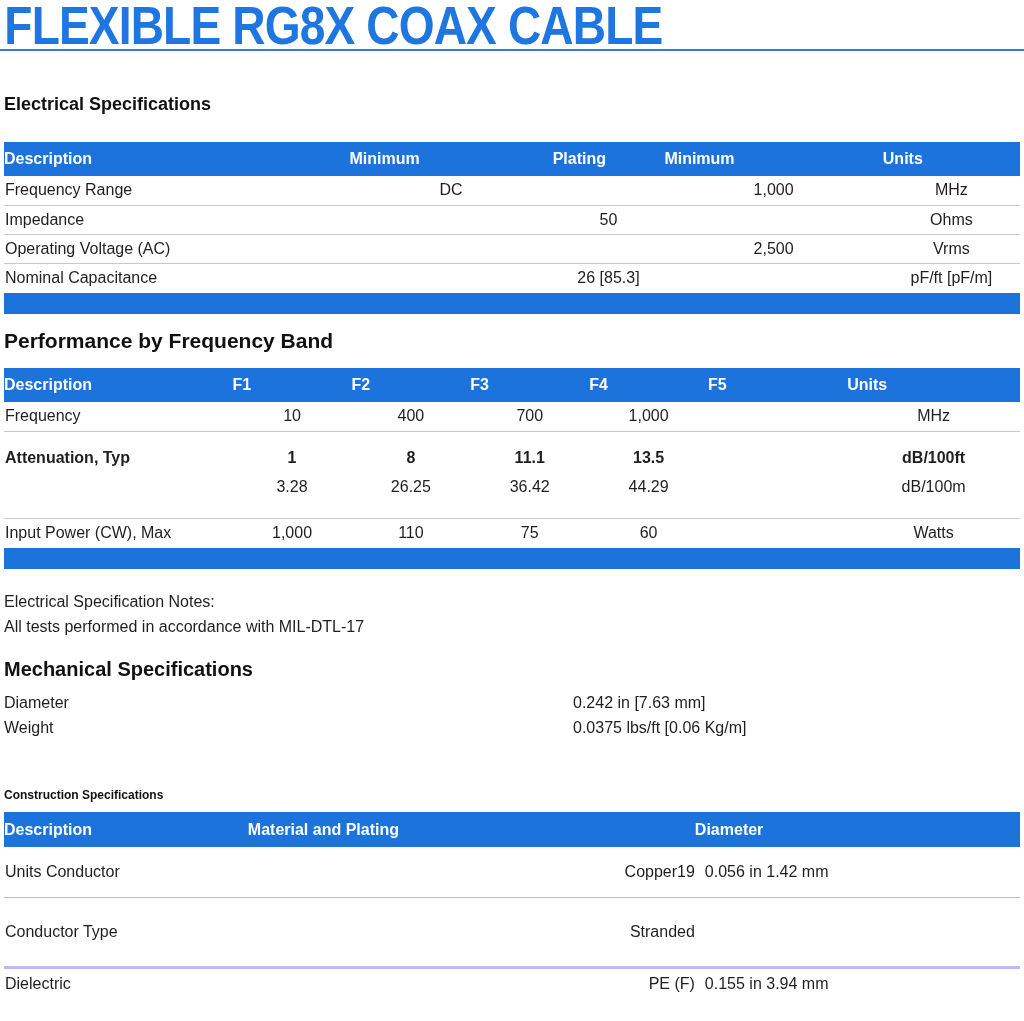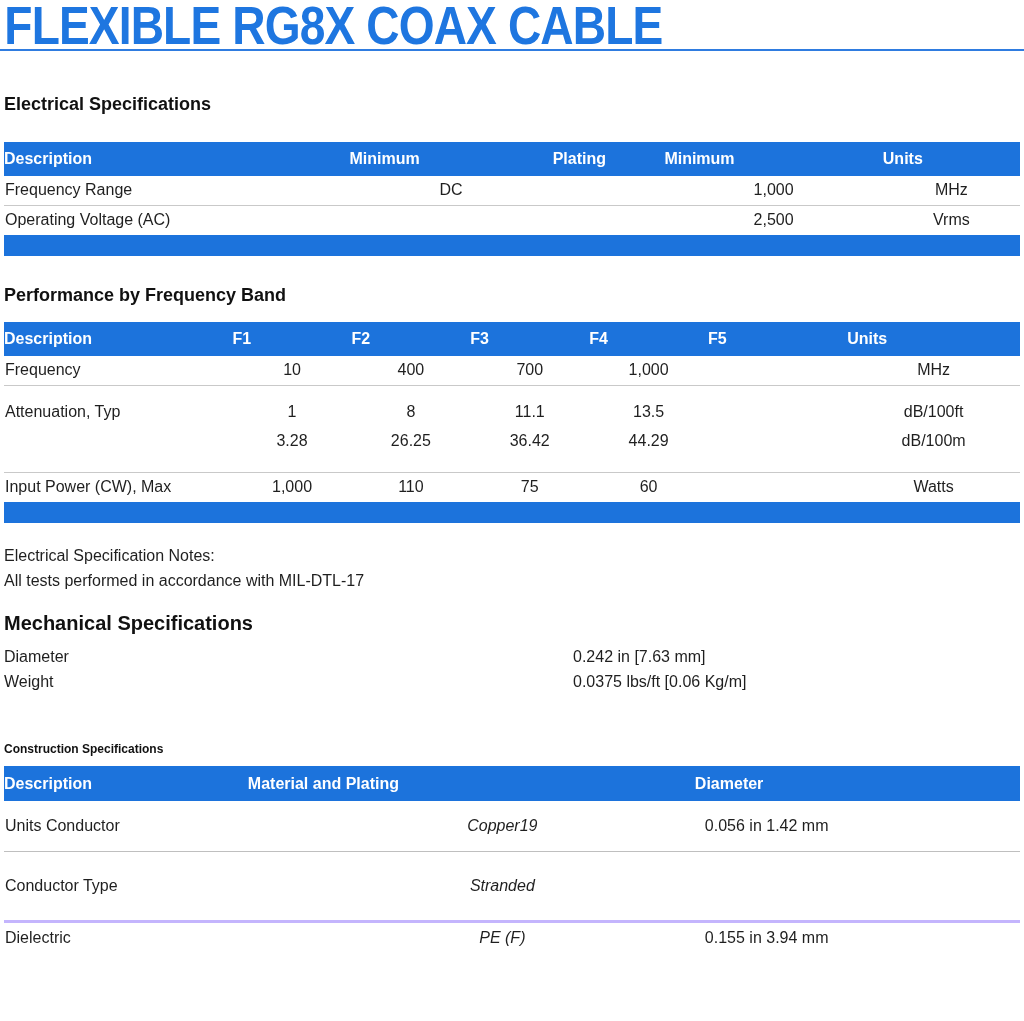--- a/index.html
+++ b/index.html
@@ -17,21 +17,21 @@
     font-size: 53px; line-height: 46px; font-weight: bold;
     letter-spacing: -1px; white-space: nowrap;
     color: #1e76e0;
     transform: scaleX(0.87); transform-origin: left top;
   }
   .title-rule { height: 2px; width: 100%; background: #2f7ce0; }
 
   
   h2 { margin: 0 0 0 4px; font-weight: bold; color: #111; }
   .h-electrical    { margin-top: 42px; font-size: 18px; line-height: 22px; }
-  .h-performance   { margin-top: 28px; font-size: 18px; line-height: 22px; }
+  .h-performance   { margin-top: 16px; font-size: 21px; line-height: 22px; }
   .h-mechanical    { margin-top: 18px; font-size: 20px; line-height: 24px; }
   .h-construction  { margin-top: 45px; font-size: 12px; line-height: 20px; }
 
   
   table {
     width: 1016px; margin: 0 4px; border-collapse: collapse; table-layout: fixed;
   }
   thead th {
     background: #1c73dc; color: #ffffff; font-weight: bold;
     font-size: 16px; height: 34px; text-align: left; padding: 0; margin-top: 19px;
@@ -47,38 +47,38 @@
   .tbl-electrical tbody tr:last-child td { height: 30px; border-bottom: none; }
   td.desc { text-align: left; padding-left: 1px; }
 
   
   .tbl-performance { margin-top: 16px; }
   .tbl-performance tbody tr.r-freq td { height: 29px; border-bottom: 1px solid #c9c9c9; }
   .tbl-performance tbody tr.r-atten td {
     height: 87px; border-bottom: 1px solid #c9c9c9; vertical-align: top;
   }
   .tbl-performance tbody tr.r-power td { height: 30px; border-bottom: none; }
-  .atten-l1 { margin-top: 15px; height: 22px; line-height: 22px; }
+  .atten-l1 { margin-top: 15px; height: 22px; line-height: 22px; font-weight: bold; }
   .atten-l2 { margin-top: 7px;  height: 22px; line-height: 22px; }
 
   
   .notes { margin: 20px 0 12px 4px; font-size: 16px; line-height: 25px; }
   .notes p { margin: 0; }
 
   
   .mech-rows { margin: 9px 0 0 4px; font-size: 16px; line-height: 25px; }
   .mech-label { display: inline-block; width: 569px; }
 
   
   .tbl-construction { margin-top: 7px; }
   .tbl-construction thead th { height: 35px; }
   .tbl-construction tbody tr.c-r1 td { height: 50px; border-bottom: 1px solid #bfbfbf; }
   .tbl-construction tbody tr.c-r2 td { height: 70px; border-bottom: 3px solid #c4b5fd; }
   .tbl-construction tbody tr.c-r3 td { height: 50px; border-bottom: none; vertical-align: top; padding-top: 6px; }
-  .tbl-construction td.mat { text-align: center; padding-left: 62px; font-style: italic; }
+  .tbl-construction td.mat { text-align: right; padding-left: 62px; }
   .tbl-construction td.dia { text-align: left; padding-left: 10px; }
 </style>
 </head>
 <body>
 
 <div class="page">
 
   <h1 class="title">FLEXIBLE RG8X COAX CABLE</h1>
   <div class="title-rule"></div>
 
@@ -102,25 +102,39 @@
     </thead>
     <tbody>
       <tr>
         <td class="desc">Frequency Range</td>
         <td>DC</td>
         <td></td>
         <td>1,000</td>
         <td>MHz</td>
       </tr>
       <tr>
+        <td class="desc">Impedance</td>
+        <td></td>
+        <td>50</td>
+        <td></td>
+        <td>Ohms</td>
+      </tr>
+      <tr>
         <td class="desc">Operating Voltage (AC)</td>
         <td></td>
         <td></td>
         <td>2,500</td>
         <td>Vrms</td>
+      </tr>
+      <tr>
+        <td class="desc">Nominal Capacitance</td>
+        <td></td>
+        <td>26 [85.3]</td>
+        <td></td>
+        <td>pF/ft [pF/m]</td>
       </tr>
     </tbody>
   </table>
   <div class="footer-bar"></div>
 
   <h2 class="h-performance">Performance by Frequency Band</h2>
   <table class="tbl-performance">
     <colgroup>
       <col style="width:22.5%">
         <col style="width:11.7%">

